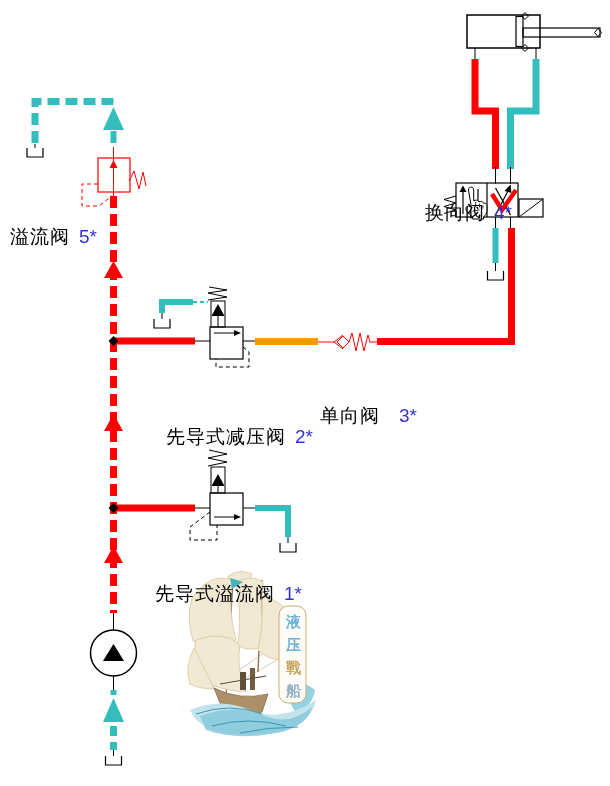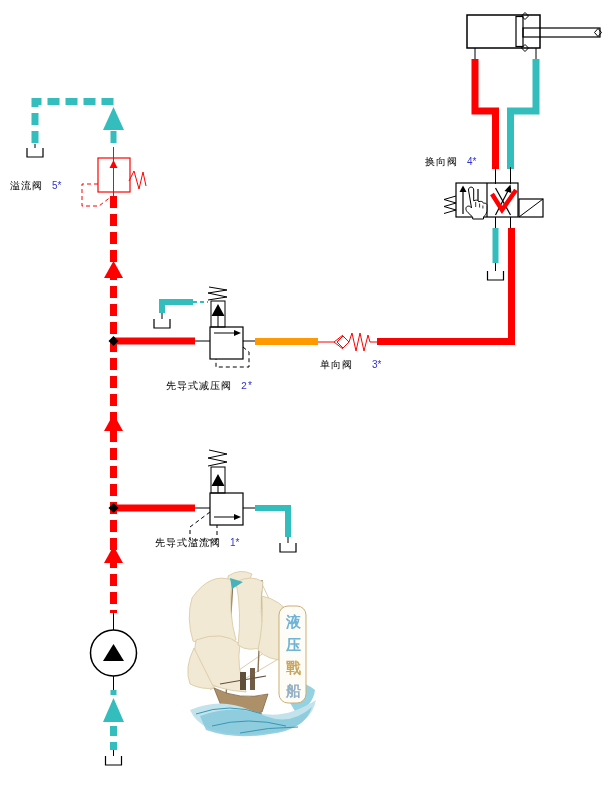--- a/index.html
+++ b/index.html
@@ -11,21 +11,21 @@
   .st-teal{stroke:var(--return-line);}       .fl-teal{fill:var(--return-line);}
   .st-orange{stroke:var(--reduced-line);}
   .st-blk{stroke:var(--outline);}            .fl-blk{fill:var(--outline);}
   .fl-wht{fill:#ffffff;}
   .thick{stroke-width:7;fill:none;}
   .thick6{stroke-width:6;fill:none;}
   .thin{stroke-width:1.2;fill:none;}
   .thin1{stroke-width:1;fill:none;}
   .dash-big{stroke-dasharray:12 6;}
   .dash-sm{stroke-dasharray:4 3;}
-  .comp-label{position:absolute;font-size:10px;white-space:nowrap;color:var(--label-text);letter-spacing:1px;}
+  .comp-label{position:absolute;font-size:19px;white-space:nowrap;color:var(--label-text);letter-spacing:1px;margin-top:45px;}
   .comp-label .num{color:var(--label-number);margin-left:9px;letter-spacing:0;}
   .comp-label .num.wide{margin-left:19px;}
   #cartouche-text{position:absolute;left:282px;top:611px;width:23px;text-align:center;
       font-family:"DejaVu Serif","Liberation Serif",serif;font-size:15px;line-height:23px;font-weight:bold;}
   #cartouche-text span{display:block;}
 </style>
 </head>
 <body>
 
 <div id="stage">
@@ -216,21 +216,21 @@
 
 <div class="comp-label" style="left:10px;top:179px;text-align:right;">
   <span>溢流阀</span><span class="num">5*</span>
 </div>
 <div class="comp-label" style="left:425px;top:155px;">
   <span>换向阀</span><span class="num">4*</span>
 </div>
 <div class="comp-label" style="left:320px;top:358px;">
   <span>单向阀</span><span class="num wide">3*</span>
 </div>
-<div class="comp-label" style="left:166px;top:379px;font-family:Liberation Mono, monospace;">
+<div class="comp-label" style="left:166px;top:379px;">
   <span>先导式减压阀</span><span class="num">2*</span>
 </div>
 <div class="comp-label" style="left:155px;top:536px;text-align:center;">
   <span>先导式溢流阀</span><span class="num">1*</span>
 </div>
 
 <div id="cartouche-text">
   <span style="color: rgb(111, 179, 214);">液</span>
   <span style="color: rgb(111, 179, 214);">压</span>
   <span style="color: rgb(200, 165, 94);">戰</span>

